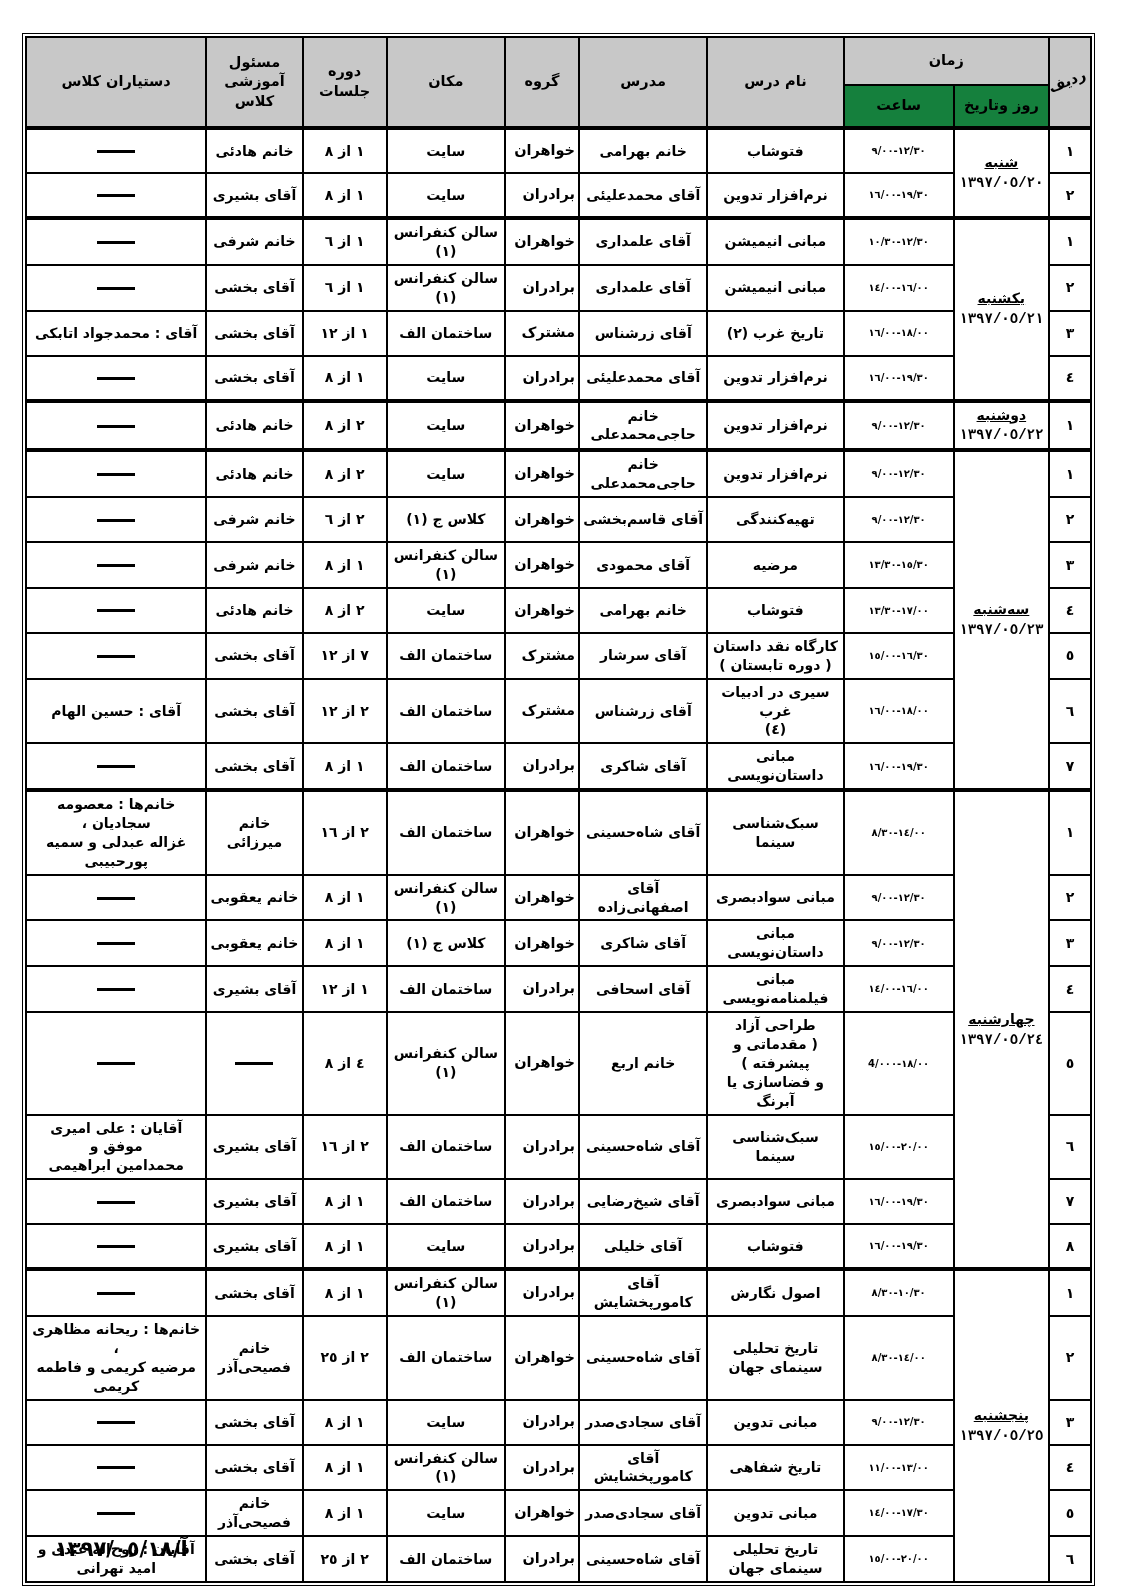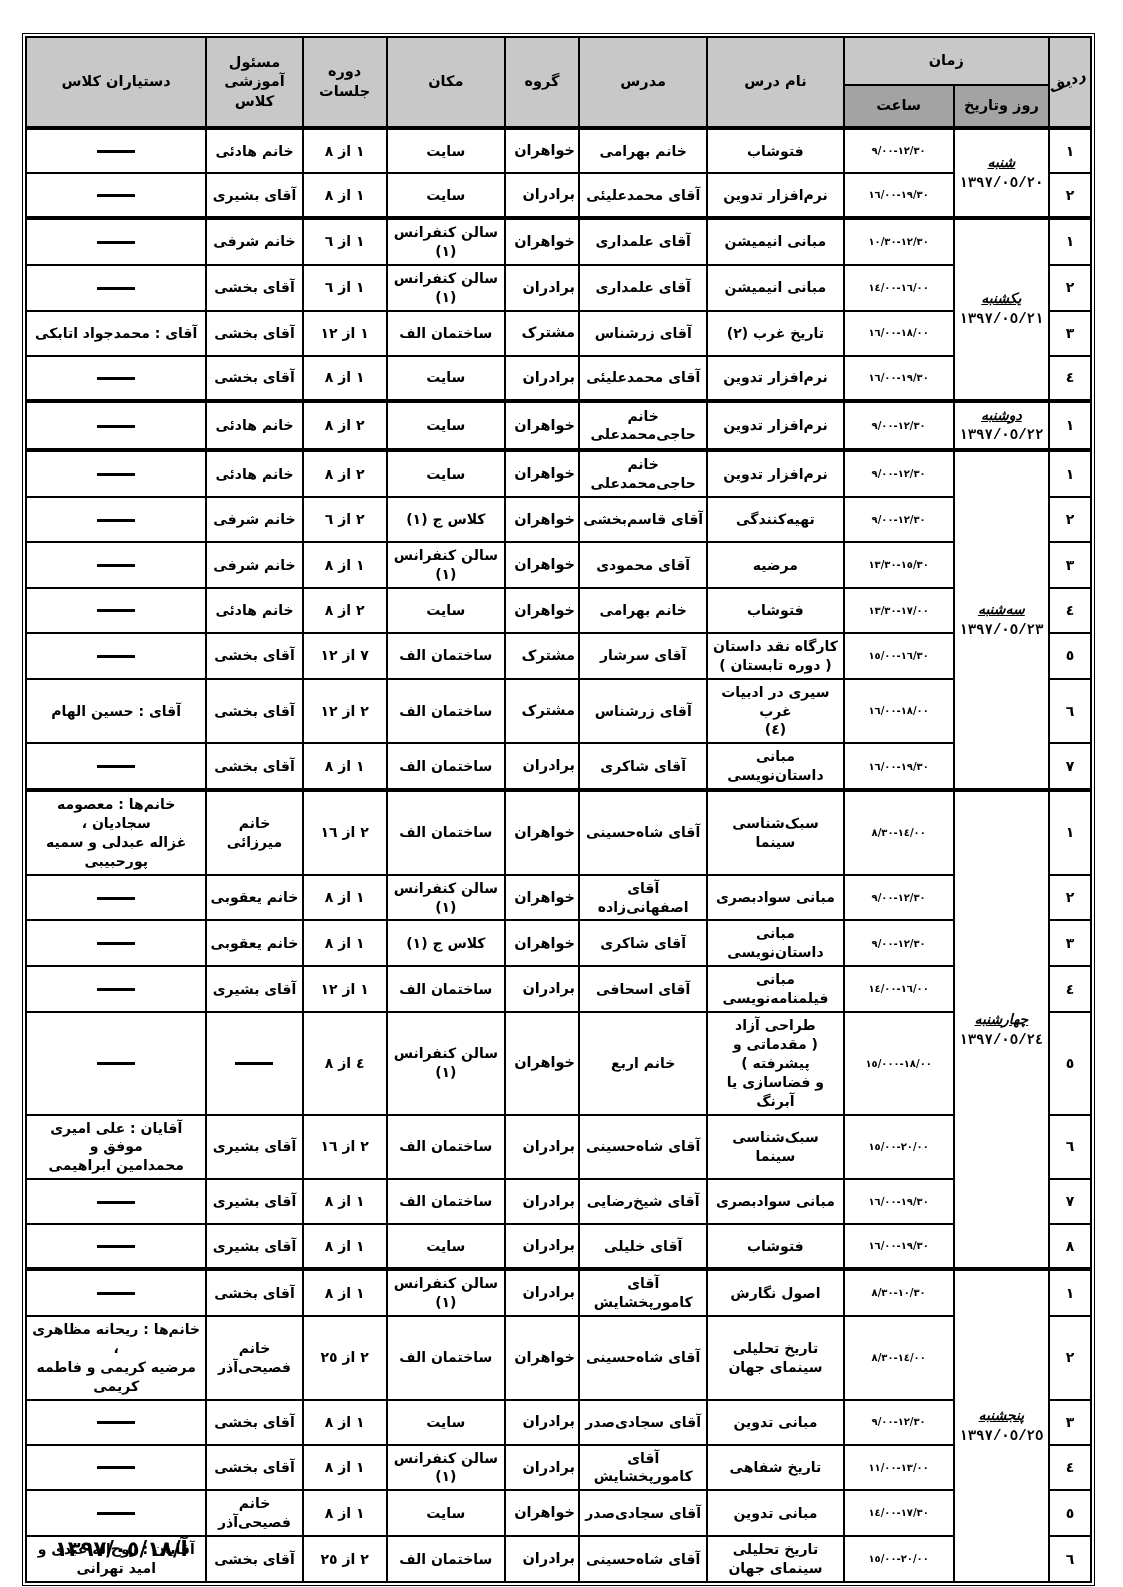--- a/index.html
+++ b/index.html
@@ -17,29 +17,29 @@
     width:100%;border-collapse:collapse;table-layout:fixed;direction:rtl;
     border:2px solid #000;
   }
   th,td{
     border:2px solid #000;text-align:center;vertical-align:middle;
     padding:3px 3px;font-size:14px;font-weight:bold;line-height:1.35;
     white-space:pre-line;overflow:hidden;
   }
   thead th{background:#c8c8c8;font-size:14.5px;}
   thead tr.h1 th{height:40px;}
-  thead tr.h2 th{height:34px;background:#a3a3a3;}
+  thead tr.h2 th{height:34px;background:#15803d;}
   thead th.rowspan2{height:auto;}
   thead{border-bottom:4px solid #000;}
   tbody tr{height:45px;}
   tbody tr.section-start td{border-top:4px solid #000;}
   .rank-header span{display:inline-block;transform:rotate(-22deg);}
   .time-cell{direction:ltr;font-size:10px;letter-spacing:0.5px;}
   .date-cell{font-size:14px;}
-  .date-cell .day-name{text-decoration:underline;margin-bottom:2px;font-style:italic;}
+  .date-cell .day-name{text-decoration:underline;margin-bottom:2px;}
   .date-cell .day-date{direction:ltr;font-family:Liberation Mono, monospace;}
   .group-cell{font-size:14.5px;letter-spacing:0.3px;text-align:right;}
   .num-cell{font-size:14px;}
   .dash{display:inline-block;width:38px;border-top:3px solid #000;vertical-align:middle;}
   .footer-note{
     position:absolute;left:55px;top:1537px;direction:rtl;
     font-size:21px;font-weight:bold;letter-spacing:0.5px;
   }
 </style>
 </head>
@@ -282,21 +282,21 @@
 فیلمنامه‌نویسی</td>
             <td class="teacher-cell">آقای اسحافی</td>
             <td class="group-cell">برادران</td>
             <td class="location-cell">ساختمان الف</td>
             <td class="sessions-cell">۱ از ۱۲</td>
             <td class="supervisor-cell">آقای بشیری</td>
             <td class="assistants-cell"><span class="dash"></span></td>
           </tr>
           <tr>
             <td class="num-cell">٥</td>
-            <td class="time-cell">۱٥/۰۰۰-۱۸/۰۰</td>
+            <td class="time-cell">4/۰۰۰-۱۸/۰۰</td>
             <td class="course-cell">طراحی آزاد
 ( مقدماتی و پیشرفته )
 و فضاسازی یا آبرنگ</td>
             <td class="teacher-cell">خانم اربع</td>
             <td class="group-cell">خواهران</td>
             <td class="location-cell">سالن کنفرانس (۱)</td>
             <td class="sessions-cell">٤ از ۸</td>
             <td class="supervisor-cell"><span class="dash"></span></td>
             <td class="assistants-cell"><span class="dash"></span></td>
           </tr>

